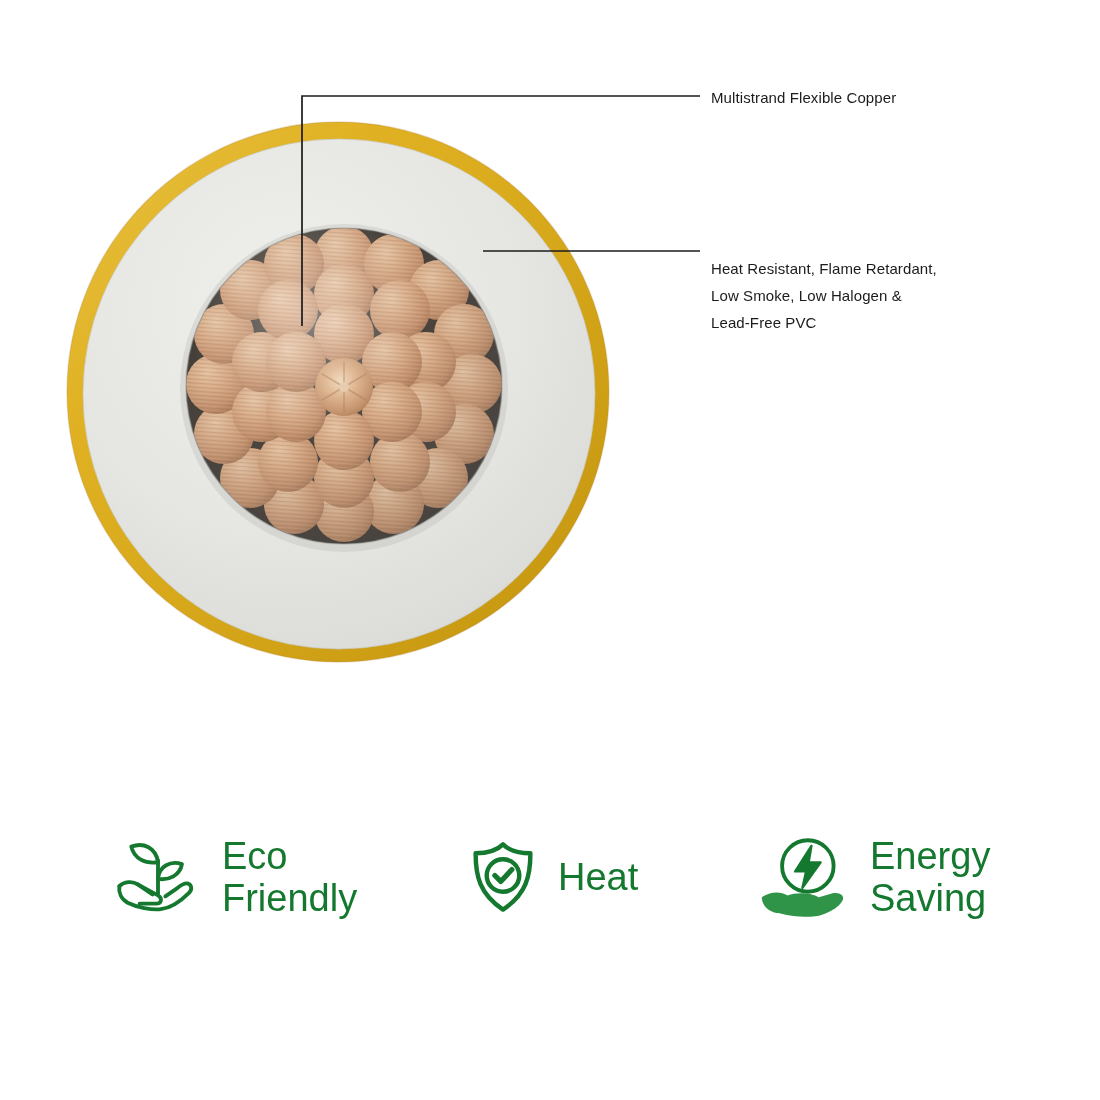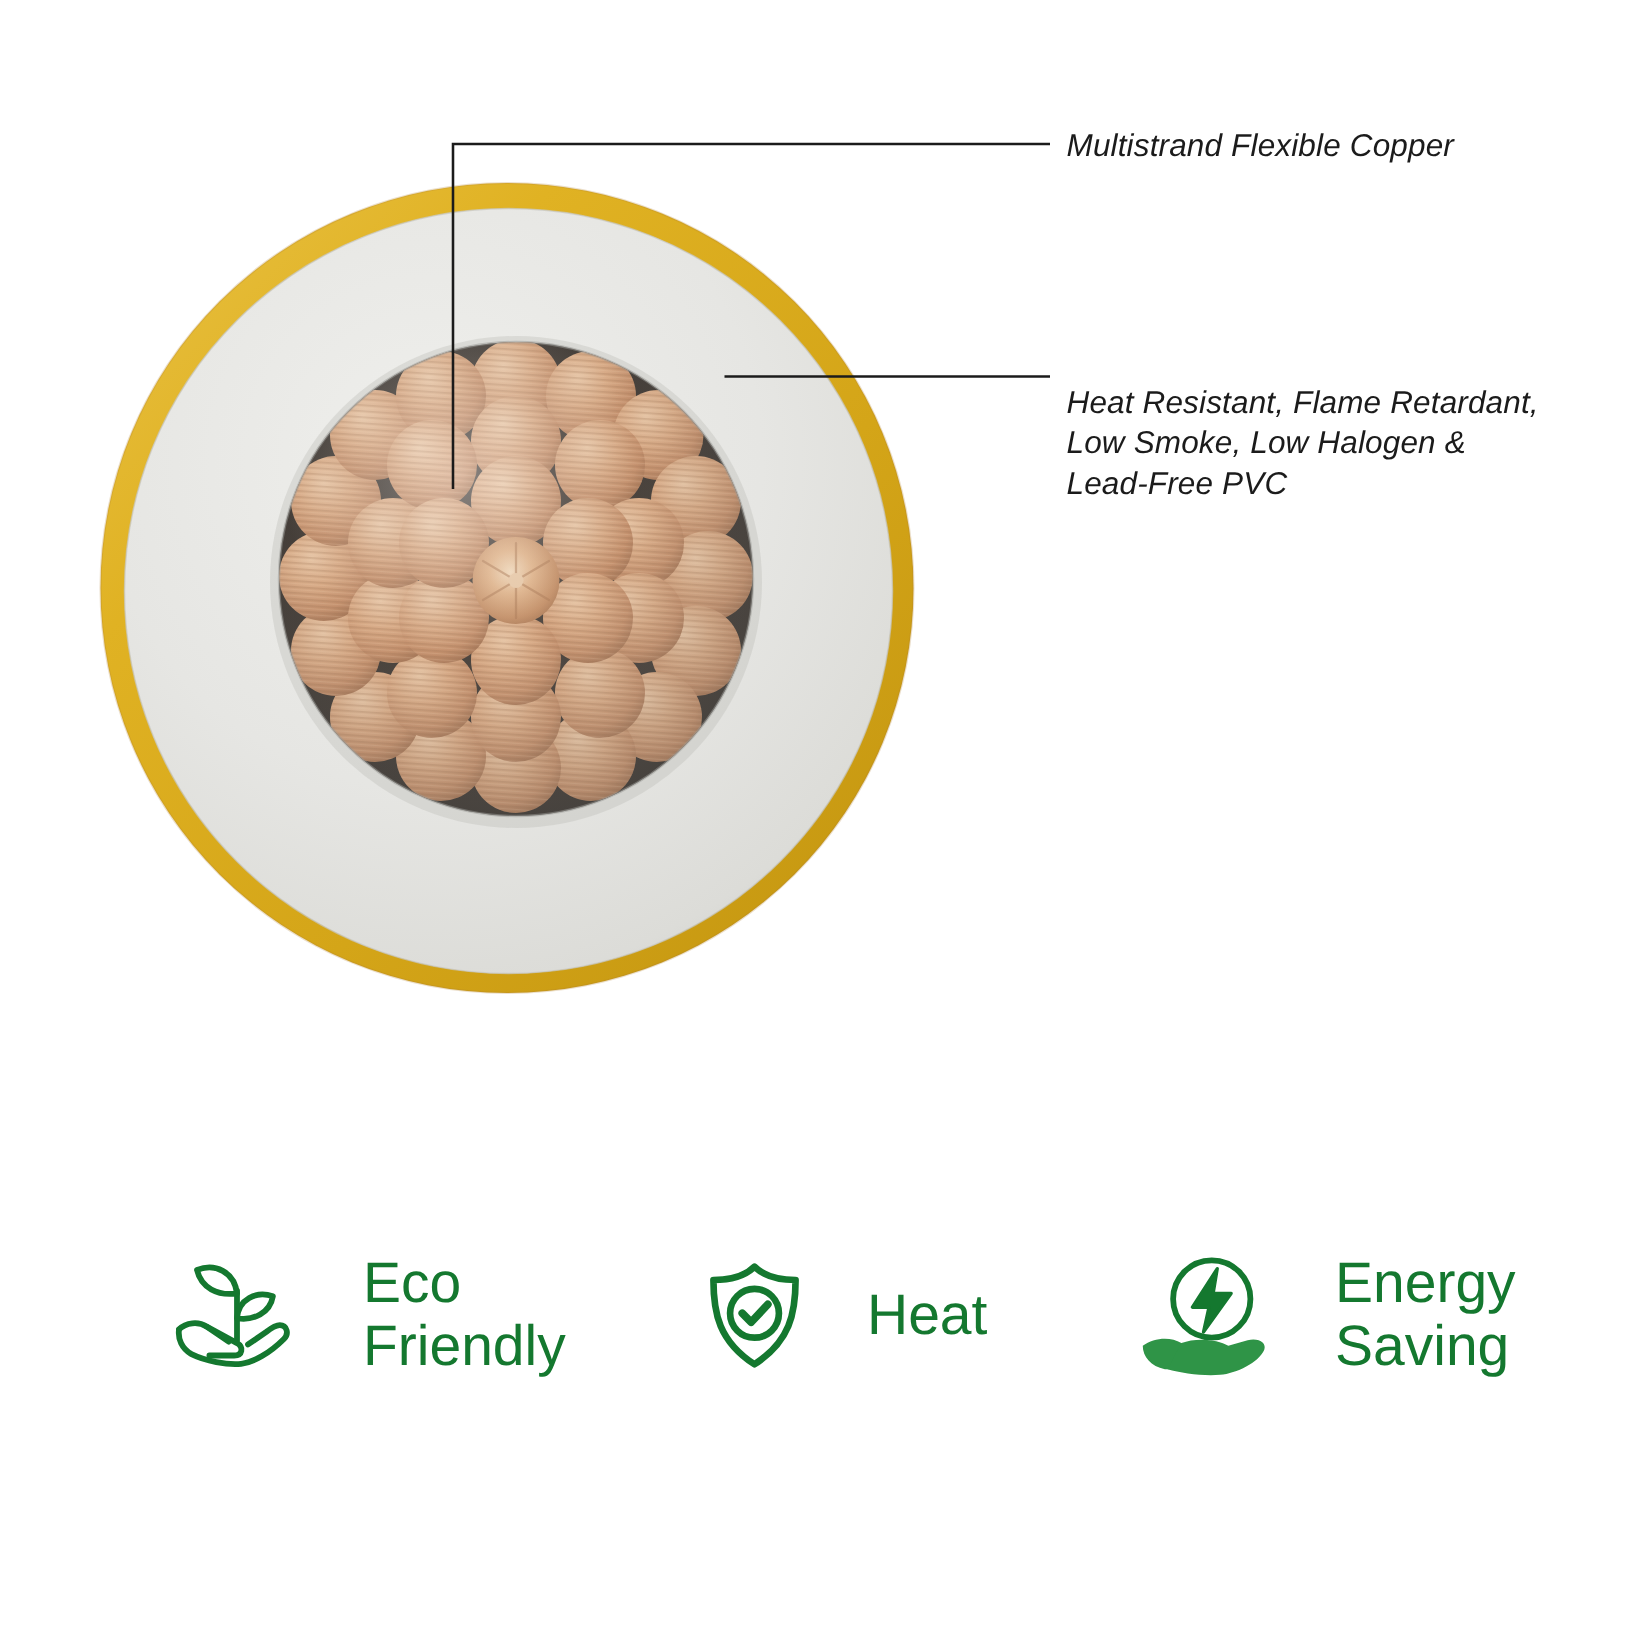--- a/index.html
+++ b/index.html
@@ -22,27 +22,26 @@
     left: 0;
     top: 0;
     width: 700px;
     height: 760px;
   }
 
   
   .callout-label {
     position: absolute;
     color: #1b1b1b;
-    font-size: 21px;
+    font-size: 15px;
     font-weight: 400;
     line-height: 27px;
     letter-spacing: 0.1px;
     white-space: pre-line;
     font-family: "Liberation Sans", sans-serif;
-    font-style: italic;
   }
   #callout-conductor-label {
     left: 711px;
     top: 84px;
   }
   #callout-insulation-label {
     left: 711px;
     top: 255px;
   }
 
@@ -73,21 +72,20 @@
   }
   #feature-safe .feature-icon { width: 74px; height: 74px; flex: 0 0 74px; }
 
   .feature-text {
     color: #14782f;
     font-size: 38px;
     line-height: 42px;
     font-weight: 400;
     white-space: pre-line;
     font-family: "Liberation Sans", sans-serif;
-    margin-left: 20px;
   }
   #feature-safe .feature-text { font-size: 38px; }
 </style>
 </head>
 <body>
 
 <svg id="cable-diagram" viewBox="0 0 700 760" xmlns="http://www.w3.org/2000/svg">
   <defs>
 
     <linearGradient id="gradSheath" x1="0" y1="0" x2="1" y2="1">

